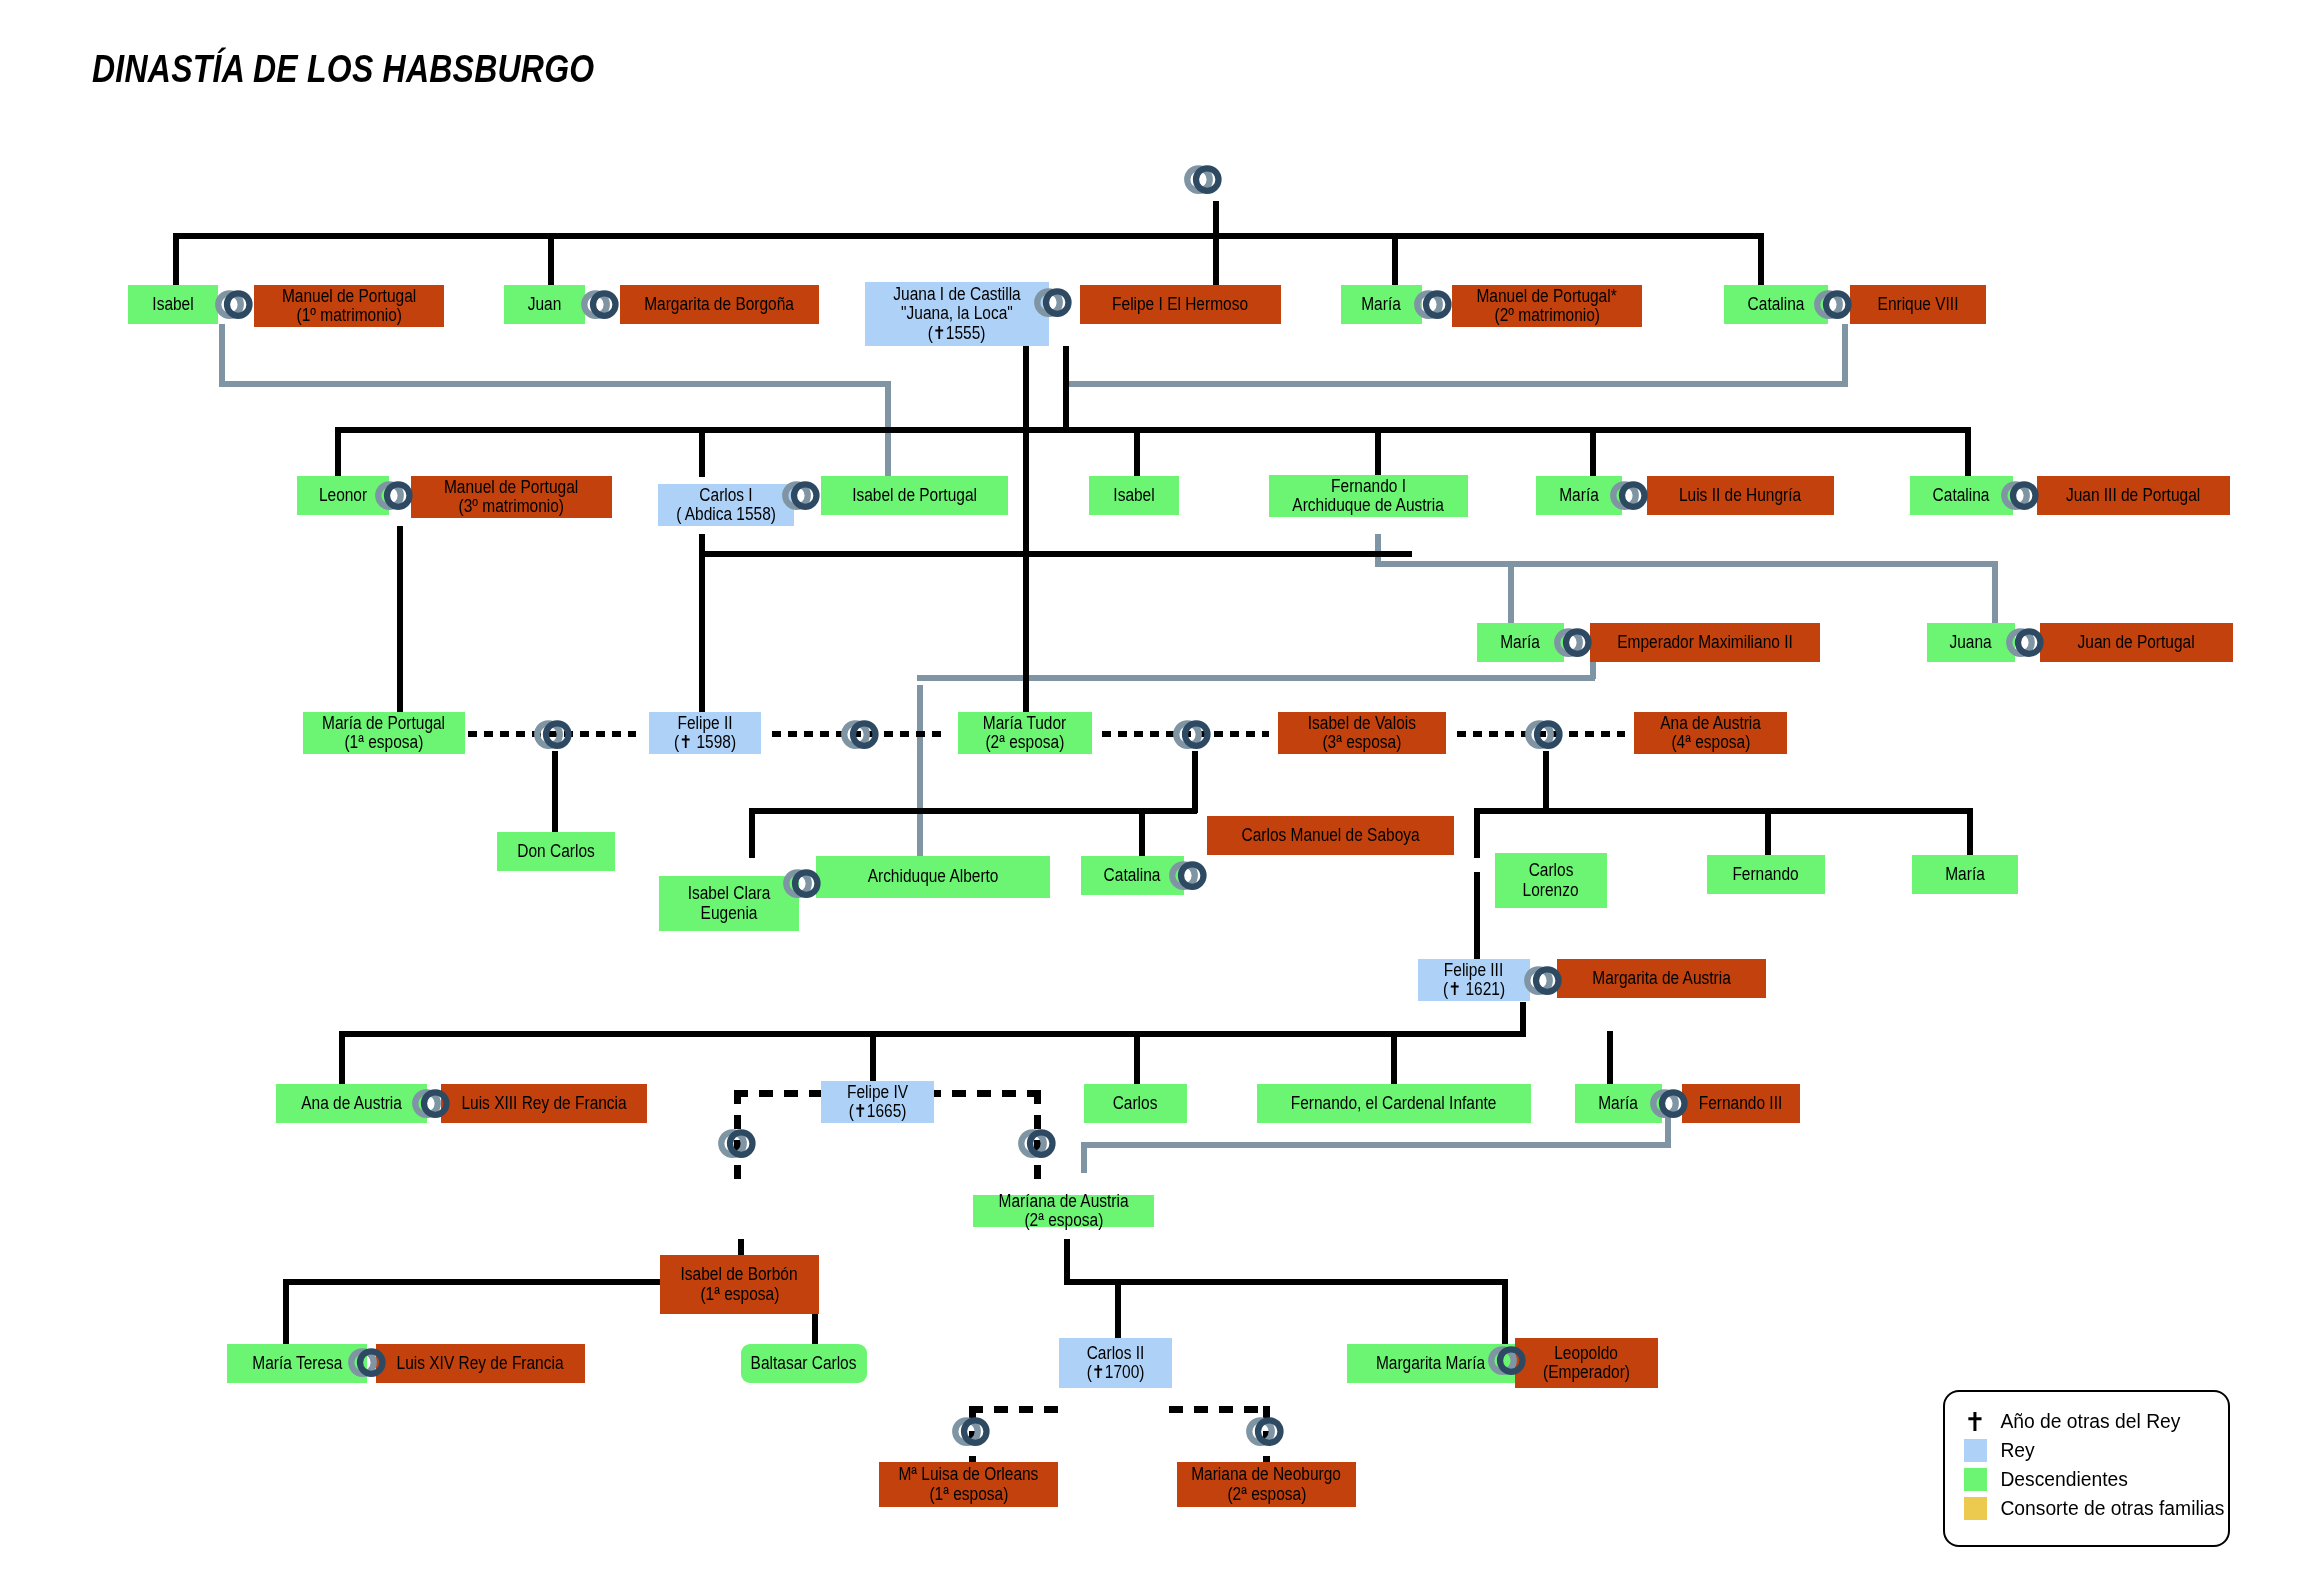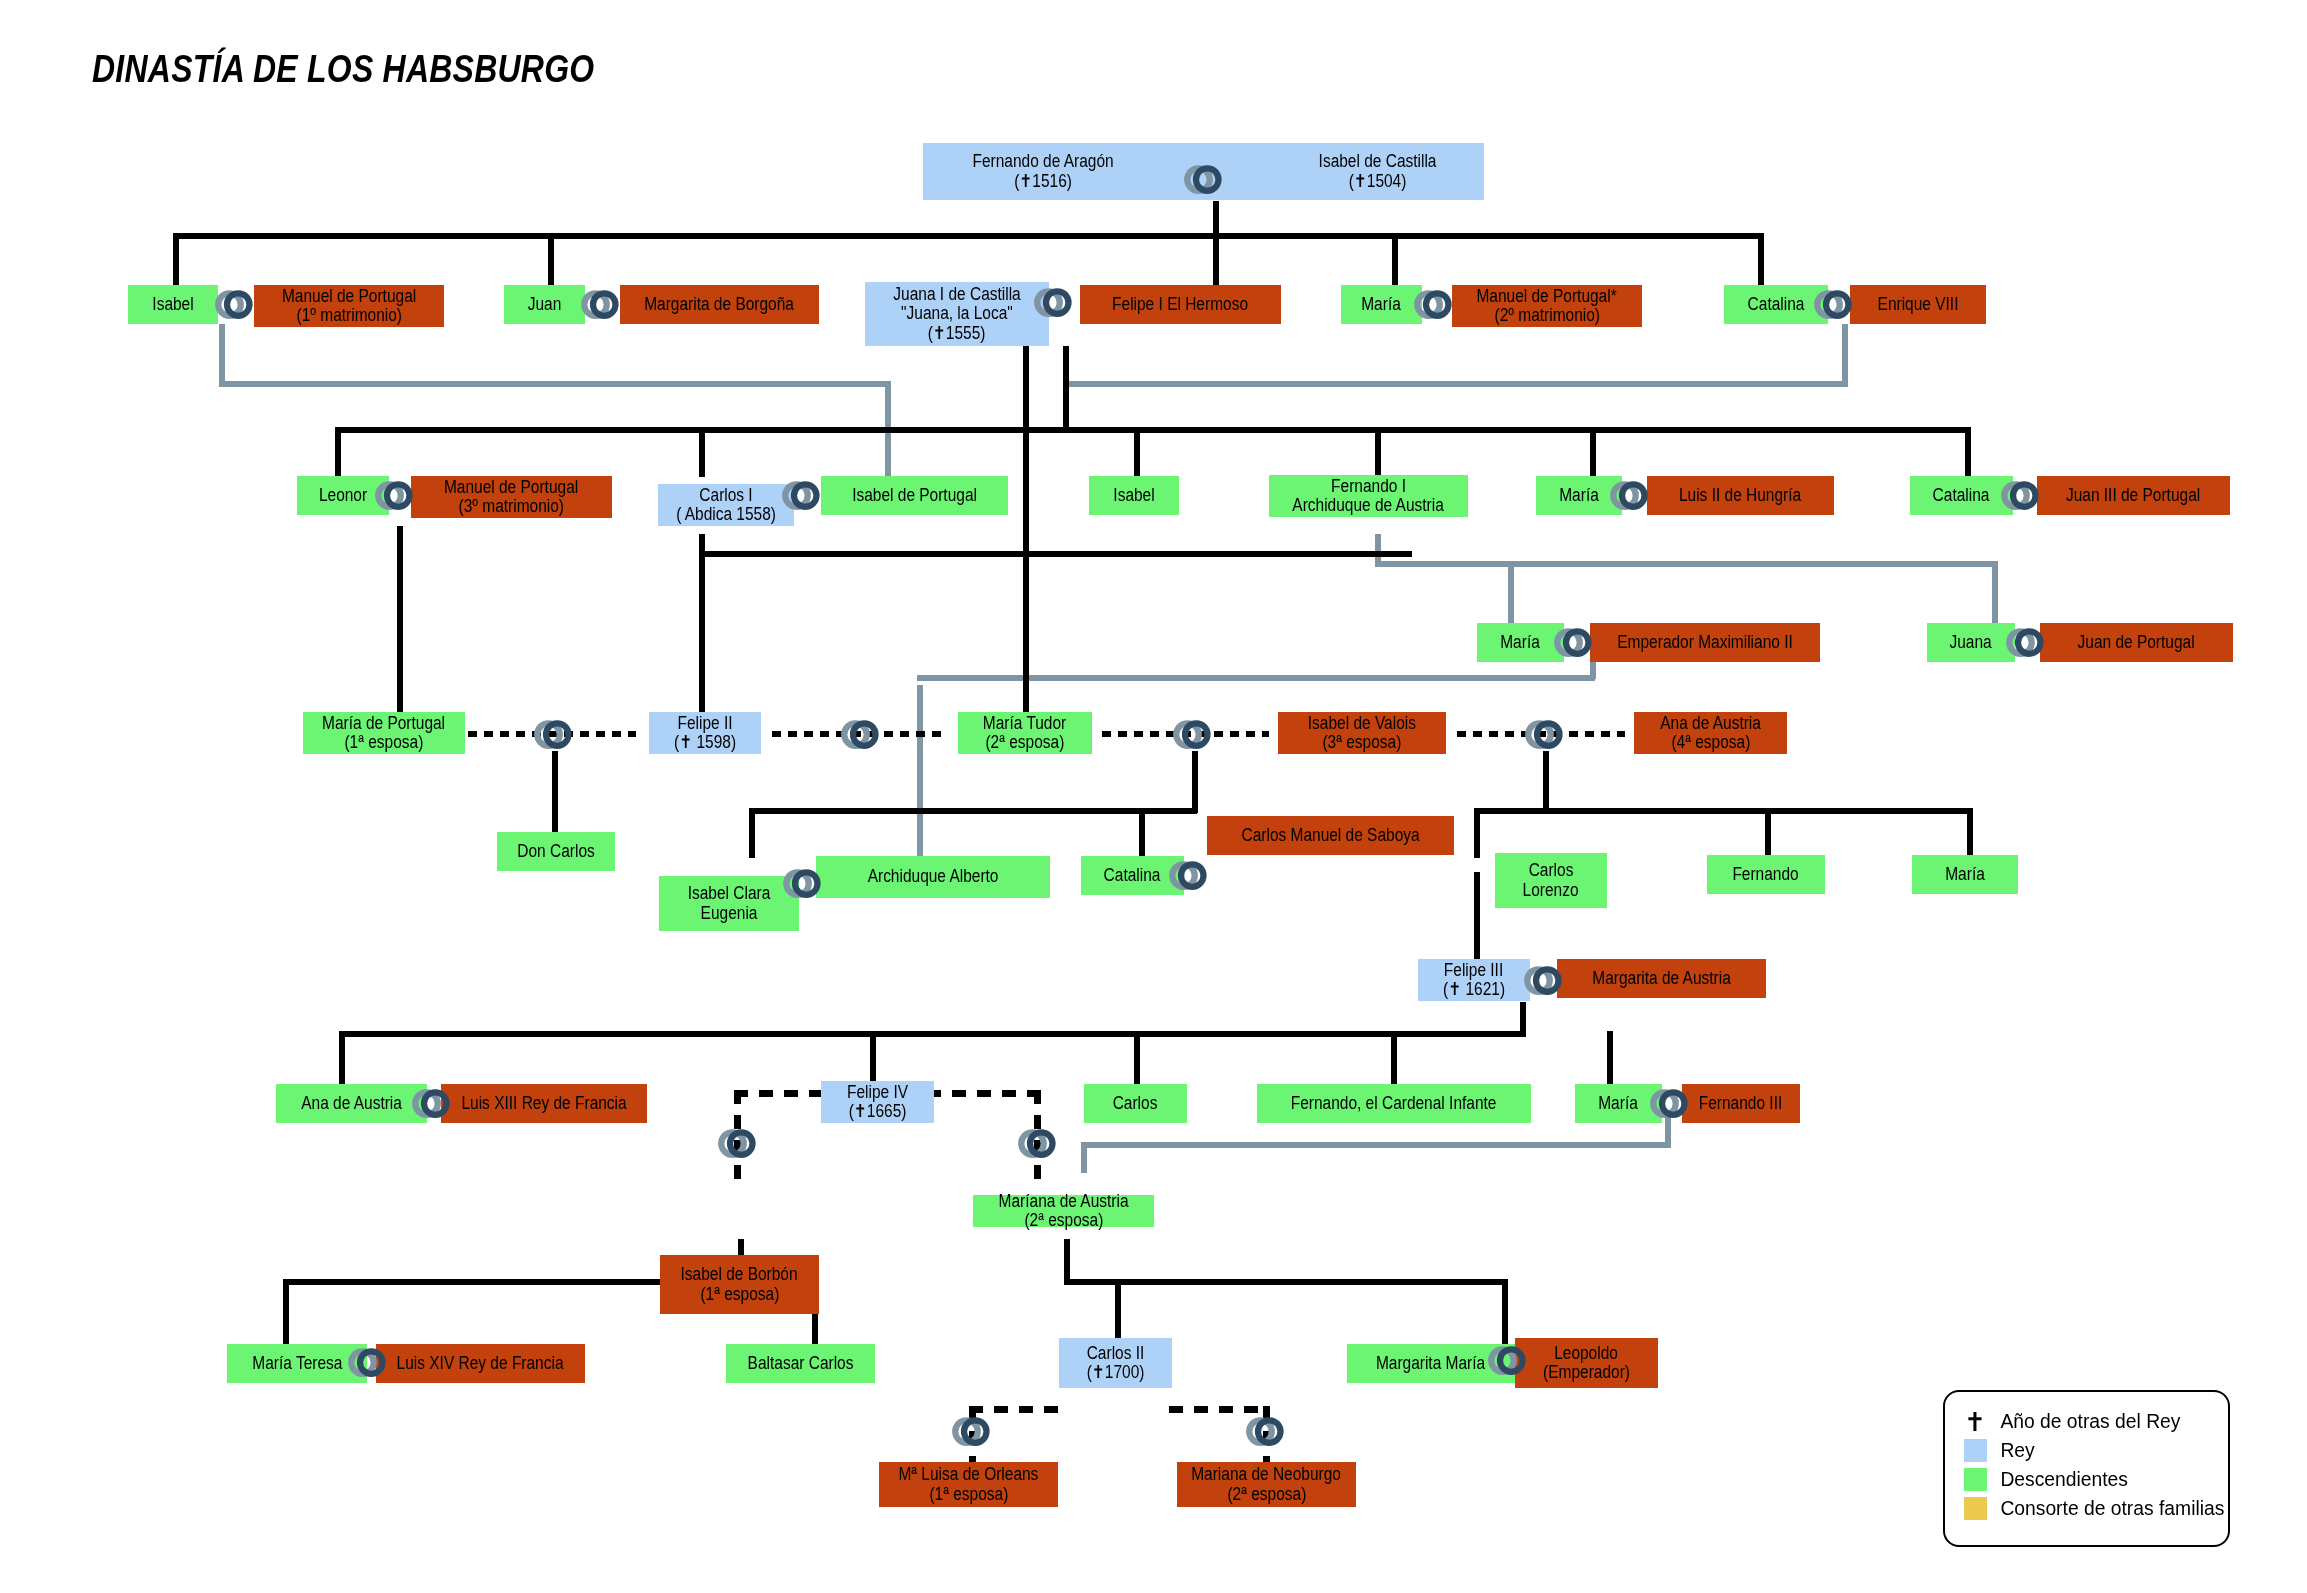--- a/index.html
+++ b/index.html
@@ -151,31 +151,20 @@
   <div class="ln-b" style="left:1064px;top:1239px;width:5.6px;height:44px;"></div>
   <div class="ln-b" style="left:1064px;top:1279px;width:443px;height:5.6px;"></div>
   <div class="ln-b" style="left:1115px;top:1279px;width:5.6px;height:69px;"></div>
   <div class="ln-b" style="left:1502px;top:1279px;width:5.6px;height:69px;"></div>
 
   <div class="dsh-h" style="left:969px;top:1406px;width:90px;"></div>
   <div class="dsh-v" style="left:969px;top:1406px;height:69px;"></div>
   <div class="dsh-h" style="left:1169px;top:1406px;width:100px;"></div>
   <div class="dsh-v" style="left:1263px;top:1406px;height:69px;"></div>
 
-  <div class="node pair" style="left:923px;top:143px;width:561px;height:57px;flex-direction:row;gap:0;justify-content:space-around;">
-    <div style="display:flex;flex-direction:column;">
-      <span class="ln">Fernando de Aragón</span>
-      <span class="ln">(✝1516)</span>
-    </div>
-    <div style="width:44px;"></div>
-    <div style="display:flex;flex-direction:column;">
-      <span class="ln">Isabel de Castilla</span>
-      <span class="ln">(✝1504)</span>
-    </div>
-  </div>
 
   <div class="node desc" style="left:128px;top:285px;width:90px;height:39px;">
     <span class="ln">Isabel</span>
     </div>
   <div class="node cons" style="left:254px;top:285px;width:190px;height:42px;">
     <span class="ln">Manuel de Portugal</span>
     <span class="ln">(1º matrimonio)</span>
     </div>
 
   <div class="node desc" style="left:504px;top:285px;width:81px;height:39px;">
@@ -361,21 +350,21 @@
     <span class="ln">(2ª esposa)</span>
     </div>
 
   <div class="node desc" style="left:227px;top:1344px;width:140px;height:39px;">
     <span class="ln">María Teresa</span>
     </div>
   <div class="node cons" style="left:376px;top:1344px;width:209px;height:39px;">
     <span class="ln">Luis XIV Rey de Francia</span>
     </div>
 
-  <div class="node desc" style="left:726px;top:1344px;width:149px;height:39px;">
+  <div class="node desc" style="left:741px;top:1344px;width:126px;height:39px;border-radius:9px;">
     <span class="ln">Baltasar Carlos</span>
     </div>
 
   <div class="node king" style="left:1059px;top:1338px;width:113px;height:50px;">
     <span class="ln">Carlos II</span>
     <span class="ln">(✝1700)</span>
     </div>
 
   <div class="node desc" style="left:1347px;top:1344px;width:168px;height:39px;">
     <span class="ln">Margarita María</span>

